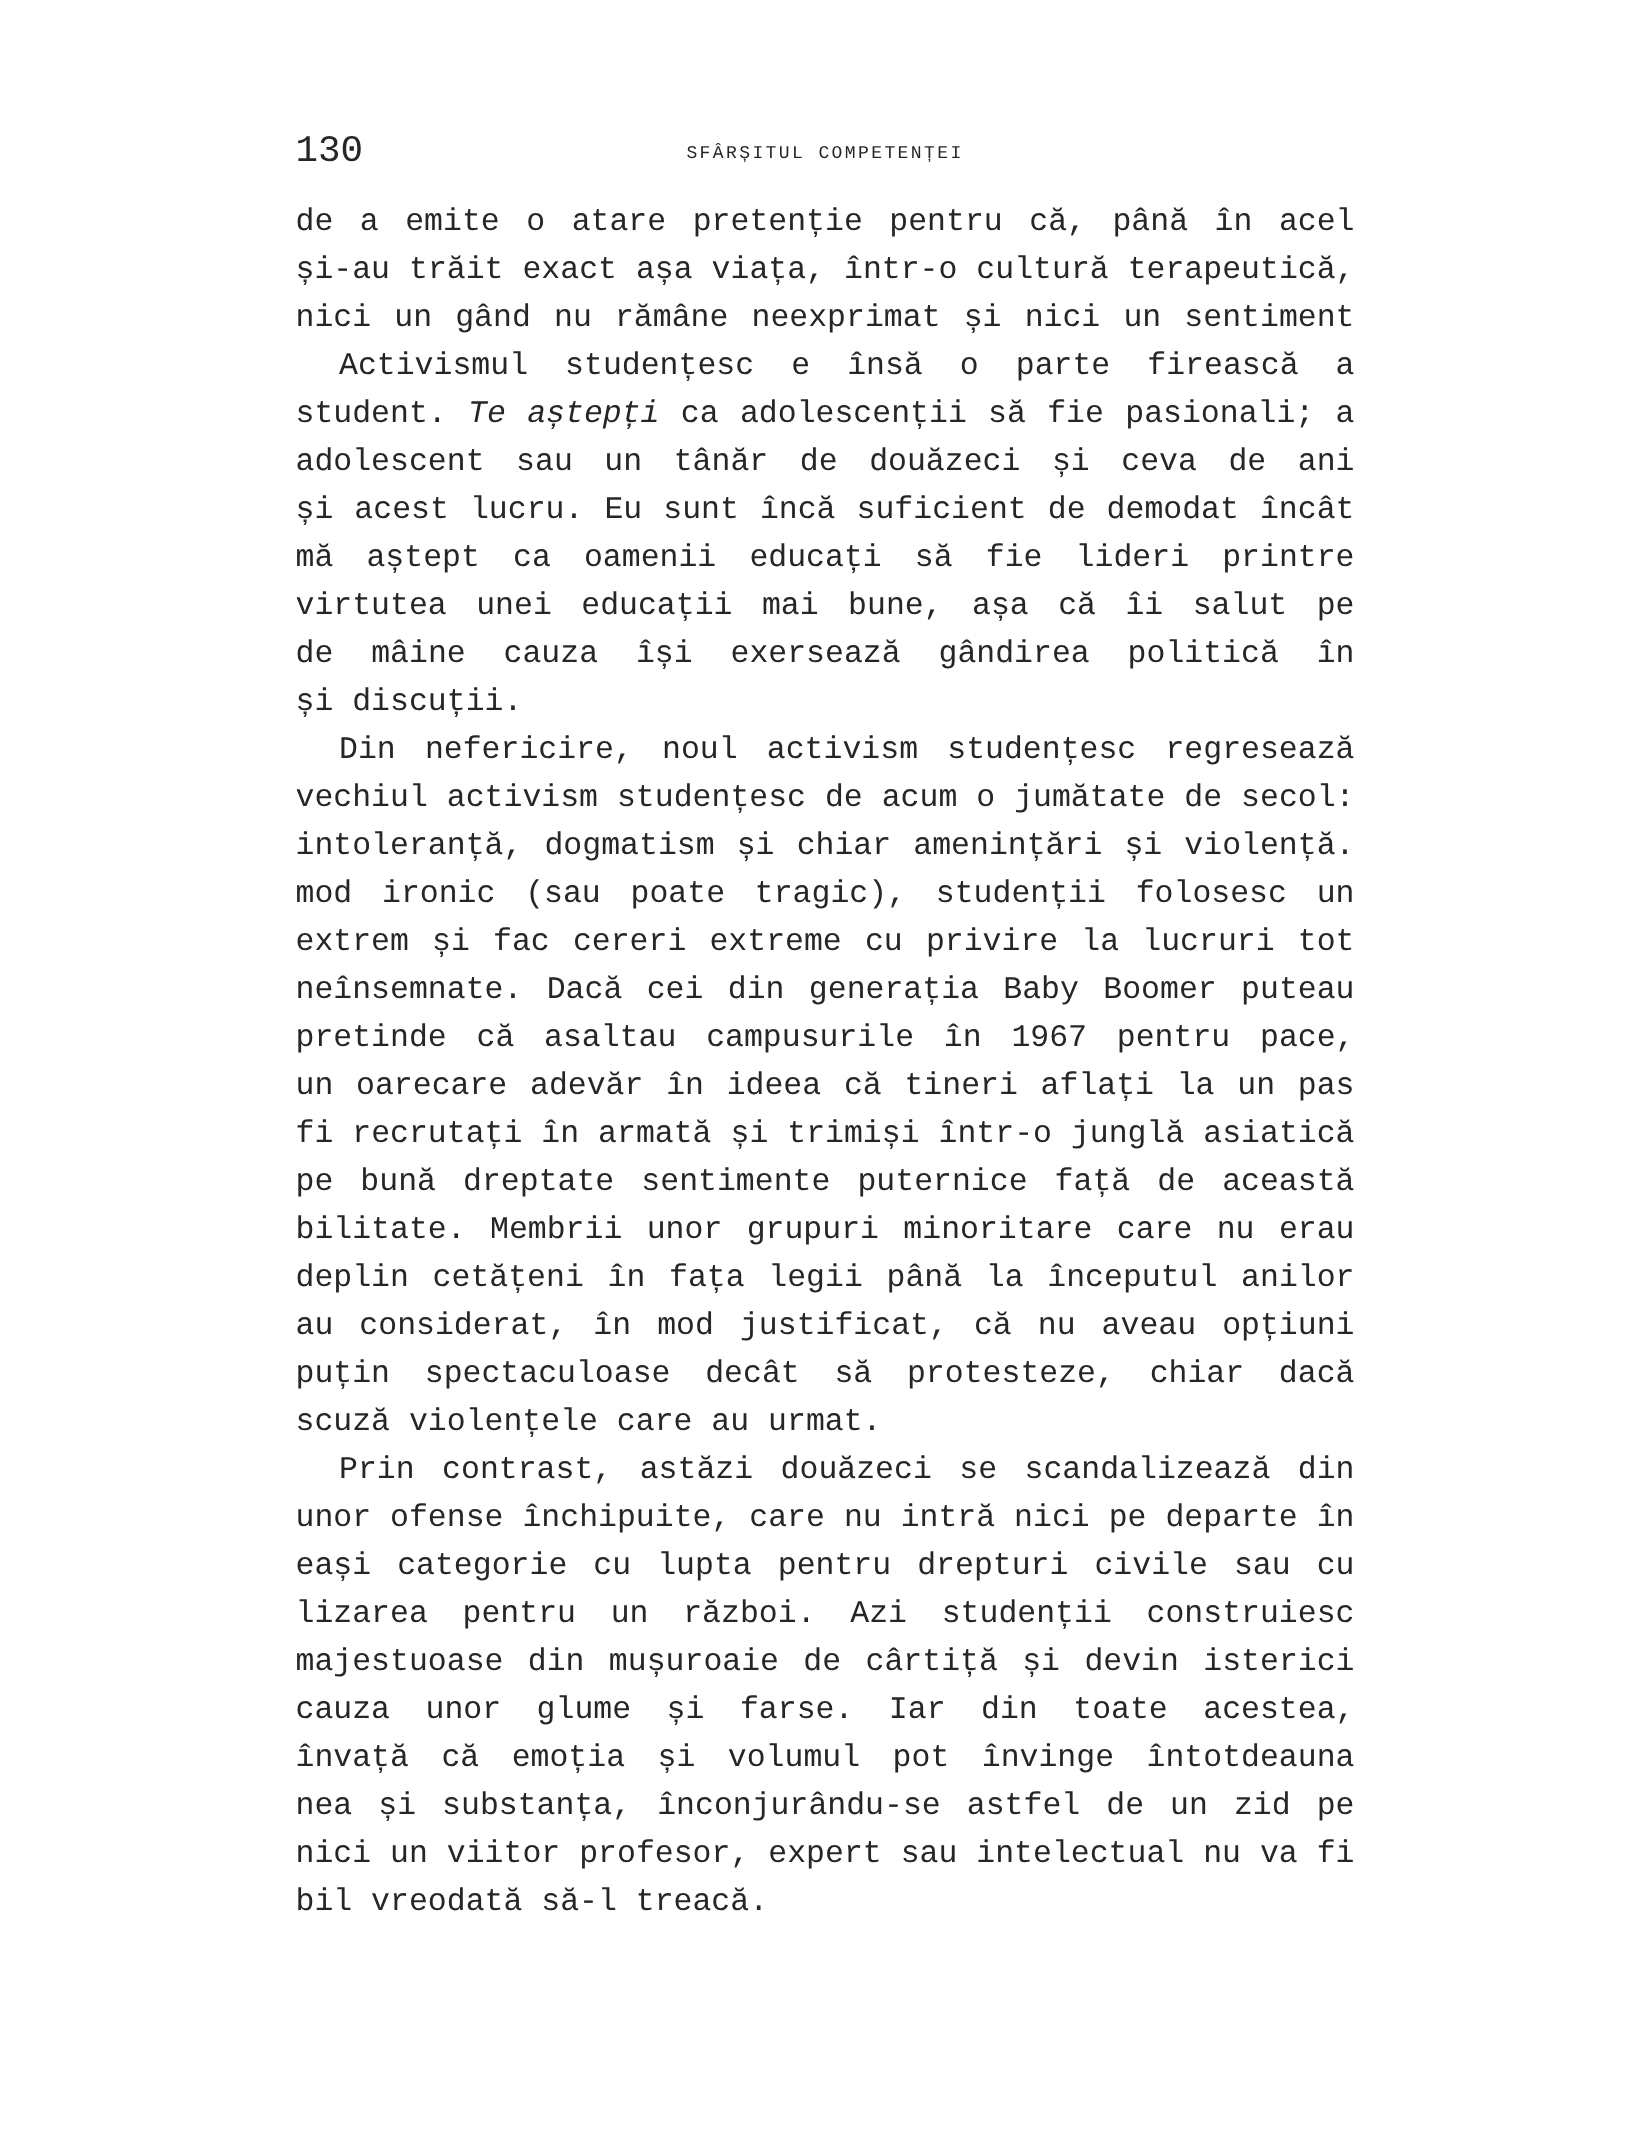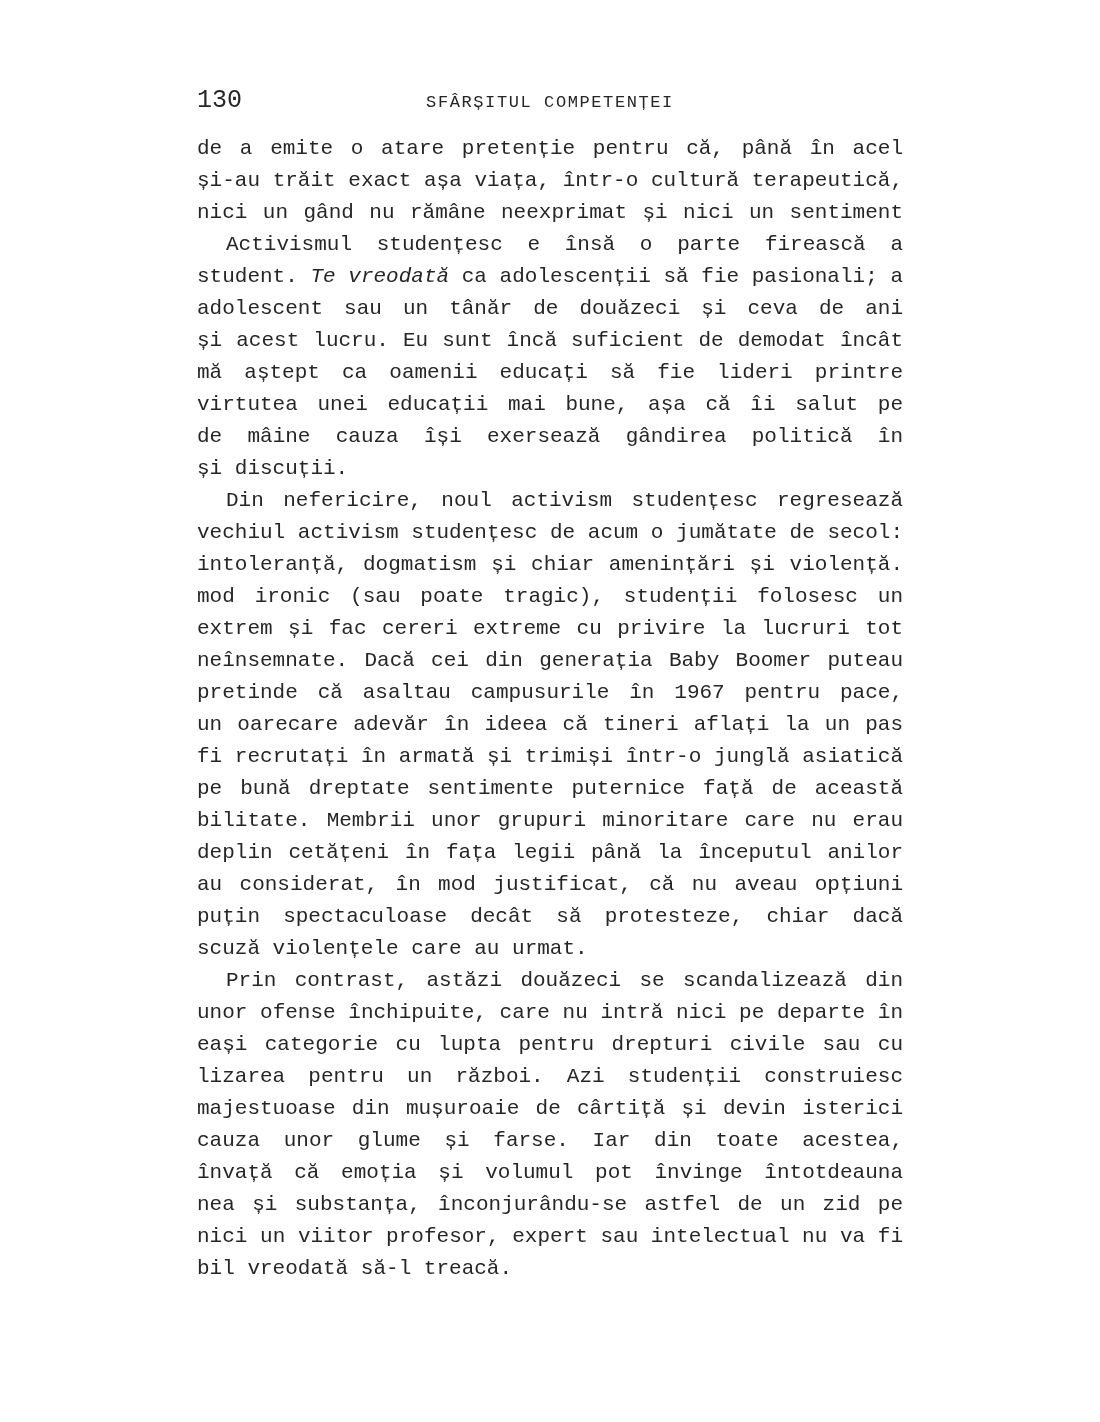--- a/index.html
+++ b/index.html
@@ -37,21 +37,21 @@
     left: 0;
     top: 0;
     font-size: 25px;
     line-height: 25px;
   }
   .running-title {
     position: absolute;
     left: 50%;
     top: 2px;
     transform: translateX(-50%);
-    font-size: 17px;
+    font-size: 12px;
     line-height: 25px;
     letter-spacing: 1.6px;
     white-space: nowrap;
   }
   .body-text {
     position: absolute;
     top: 133px;
     left: 197px;
     width: 706px;
     font-size: 21px;
@@ -81,21 +81,21 @@
 <div class="page">
   <div class="header">
     <span class="pagenum">130</span>
     <span class="running-title">SFÂRȘITUL COMPETENȚEI</span>
   </div>
   <div class="body-text">
       <div class="line"><span>de a emite o atare pretenție pentru că, până în acel moment,</span></div>
       <div class="line"><span>și-au trăit exact așa viața, într-o cultură terapeutică, în care</span></div>
       <div class="line"><span>nici un gând nu rămâne neexprimat și nici un sentiment</span></div>
       <div class="line indent"><span>Activismul studențesc e însă o parte firească a vieții de</span></div>
-      <div class="line"><span>student. </span><span class="it">Te vreodată</span><span> ca adolescenții să fie pasionali; a fi un</span></div>
+      <div class="line"><span>student. </span><span class="it">Te aștepți</span><span> ca adolescenții să fie pasionali; a fi un</span></div>
       <div class="line"><span>adolescent sau un tânăr de douăzeci și ceva de ani înseamnă</span></div>
       <div class="line"><span>și acest lucru. Eu sunt încă suficient de demodat încât să</span></div>
       <div class="line"><span>mă aștept ca oamenii educați să fie lideri printre votanți în</span></div>
       <div class="line"><span>virtutea unei educații mai bune, așa că îi salut pe votanții</span></div>
       <div class="line"><span>de mâine cauza își exersează gândirea politică în dezbateri</span></div>
       <div class="line last"><span>și discuții.</span></div>
       <div class="line indent"><span>Din nefericire, noul activism studențesc regresează spre</span></div>
       <div class="line"><span>vechiul activism studențesc de acum o jumătate de secol:</span></div>
       <div class="line"><span>intoleranță, dogmatism și chiar amenințări și violență. În</span></div>
       <div class="line"><span>mod ironic (sau poate tragic), studenții folosesc un limbaj</span></div>

